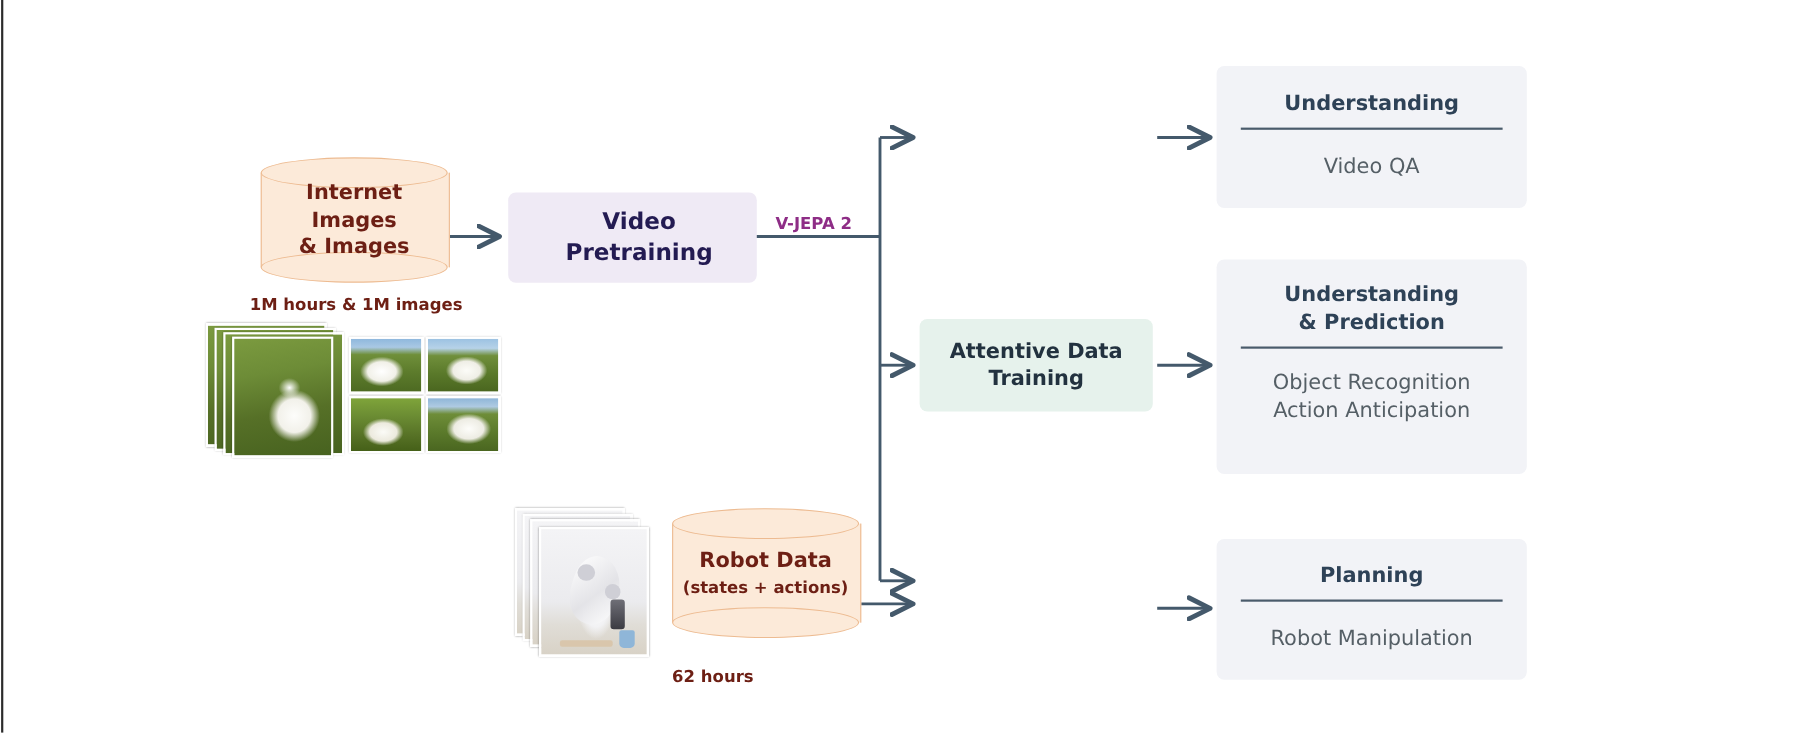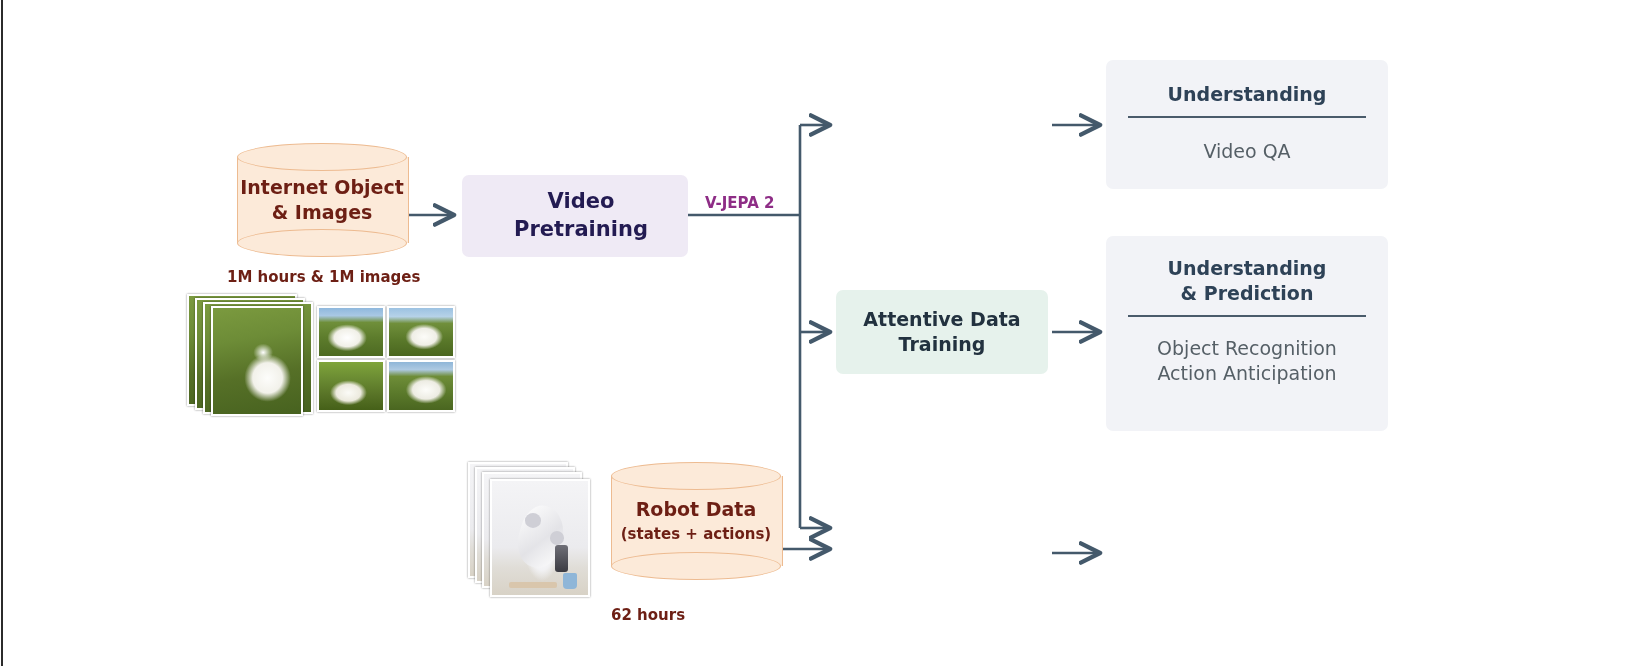--- a/index.html
+++ b/index.html
@@ -109,21 +109,21 @@
       <path d="M1052,332 L1098,332" marker-end="url(#ah)"></path>
       <path d="M1052,553 L1098,553" marker-end="url(#ah)"></path>
     </g>
   </svg>
 
   <div class="cyl" style="left:237px;top:143px;width:170px;height:114px;">
     <div class="body"></div>
     <div class="bot"></div>
     <div class="top"></div>
     <div class="txt" style="font-size:19px;">
-      <span>Internet Object</span>
+      <span>Internet Images</span>
       <span>&amp; Images</span>
     </div>
   </div>
   <div class="caption" style="left:227px;top:268px;width:190px;">1M hours &amp; 1M images</div>
 
   <div class="stack" style="left:185px;top:294px;width:275px;height:124px;">
     <div class="ph dog-a" style="left:2px;top:0px;width:110px;height:112px;"></div>
     <div class="ph dog-a" style="left:10px;top:4px;width:110px;height:112px;"></div>
     <div class="ph dog-a" style="left:18px;top:8px;width:110px;height:112px;"></div>
     <div class="ph dog-a" style="left:26px;top:12px;width:92px;height:110px;"></div>
@@ -201,14 +201,23 @@
       <span>Understanding</span><br>
       <span>&amp; Prediction</span>
     </div>
     <div class="odiv" style="width:238px;"></div>
     <div class="olist" style="margin-top:19px;">
       <div>Object Recognition</div>
       <div>Action Anticipation</div>
     </div>
   </div>
 
+  <div class="outbox" style="left:1106px;top:490px;width:282px;height:128px;">
+    <div class="ohead" style="margin-top:21px;">
+      <span>Planning</span>
+    </div>
+    <div class="odiv" style="width:238px;"></div>
+    <div class="olist" style="margin-top:21px;">
+      <div>Robot Manipulation</div>
+    </div>
+  </div>
 
 </div>
 
 </body></html>

